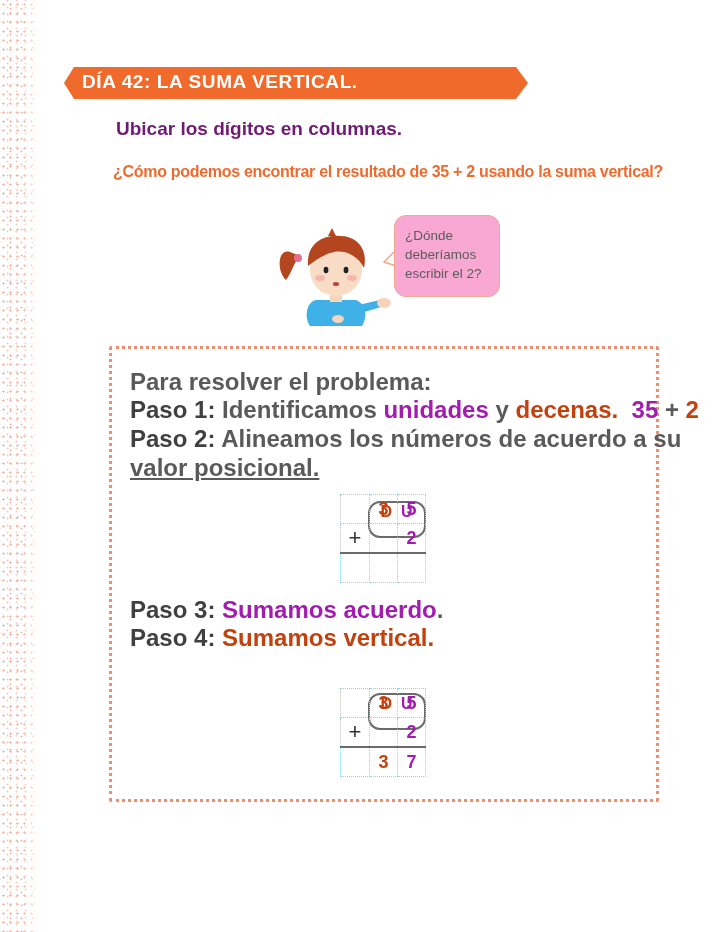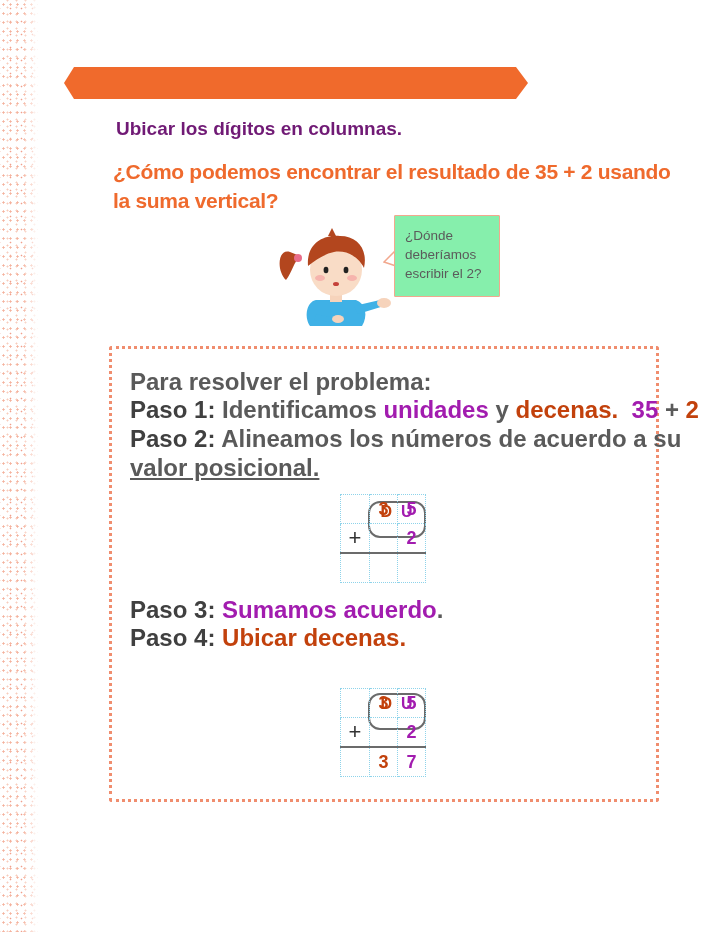--- a/index.html
+++ b/index.html
@@ -13,24 +13,24 @@
     background-size: 7px 9px, 9px 7px, 11px 13px;
     background-position: 0 0, 3px 4px, 5px 2px; opacity:0.85; }
   .confetti-fade { position:absolute; left:22px; top:0; width:18px; height:932px;
     background:linear-gradient(to right, rgba(255,255,255,0), #fff); }
 
   .title-banner { position:absolute; left:64px; top:67px; width:464px; height:32px; }
   .title-banner svg { position:absolute; left:0; top:0; }
   .title-text { position:absolute; left:18px; top:4px; color:#fff; font-weight:bold; font-size:19px; letter-spacing:0.6px; }
 
   .subtitle { position:absolute; left:116px; top:118px; color:#701a75; font-weight:bold; font-size:19px; }
-  .question { position:absolute; left:113px; top:157px; width:560px; color:#ef6a2d; font-weight:bold; font-size:21px; line-height:29px; letter-spacing:-0.3px; }
+  .question { position:absolute; left:113px; top:157px; width:560px; color:#ef6a2d; font-weight:bold; font-size:16px; line-height:29px; letter-spacing:-0.3px; }
 
   .girl { position:absolute; left:276px; top:222px; width:120px; height:104px; }
-  .bubble { position:absolute; left:394px; top:215px; width:104px; height:80px; border:1.5px solid #f2a88e; border-radius:1px; background:#86efac; }
+  .bubble { position:absolute; left:394px; top:215px; width:104px; height:80px; border:1.5px solid #f2a88e; border-radius:12px; background:#f9a8d4; }
   .bubble-tail { position:absolute; left:383px; top:248px; }
   .bubble-text { position:absolute; left:10px; top:10px; font-size:13.5px; line-height:19px; color:#5b5b5b; }
 
   .box { position:absolute; left:109px; top:346px; width:544px; height:450px; border:3px dotted #f08d6e; border-radius:3px; }
 
   .line { position:absolute; left:130px; font-weight:bold; font-size:24px; color:#5a5a5a; white-space:nowrap; }
   .orange { color:#404040; }
   .green { color:#a21caf; }
   .blue { color:#c2410c; }
 
@@ -43,20 +43,21 @@
 </head>
 <body>
 
 <div class="confetti"></div>
 <div class="confetti-fade"></div>
 
 <div class="title-banner">
   <svg width="464" height="32" viewBox="0 0 464 32">
     <polygon points="10,0 452,0 464,16 452,32 10,32 0,16" fill="#f06a2c"></polygon>
   </svg>
+  <span class="title-text">DÍA 42: LA SUMA VERTICAL.</span>
 </div>
 
 <div class="subtitle">Ubicar los dígitos en columnas.</div>
 <div class="question">¿Cómo podemos encontrar el resultado de 35 + 2 usando la suma vertical?</div>
 
 <svg class="girl" viewBox="0 0 120 104">
 
   <path d="M14 30 C2 26, 0 48, 10 58 C16 50, 18 40, 24 34 Z" fill="#b3461e"></path>
   <circle cx="22" cy="36" r="4" fill="#e86d8a"></circle>
 
@@ -127,21 +128,21 @@
     <td class="blue"></td>
     <td class="green"></td>
   </tr>
 </tbody>
   </table>
 
 <div class="line" style="top:596px;">
   <span class="orange">Paso 3:</span><span class="green"> Sumamos acuerdo</span><span>.</span>
 </div>
 <div class="line" style="top:624px;">
-  <span class="orange">Paso 4:</span><span class="blue"> Ubicar decenas.</span>
+  <span class="orange">Paso 4:</span><span class="blue"> Sumamos vertical.</span>
 </div>
 
 <div class="du-pill" style="left:368px; top:656px;">
   <span class="blue">D</span><span class="green">U</span>
 </div>
 <table class="grid" style="left:340px; top:688px;">
   <tbody>
       <tr>
     <td class="plus"></td>
     <td class="blue">3</td>

